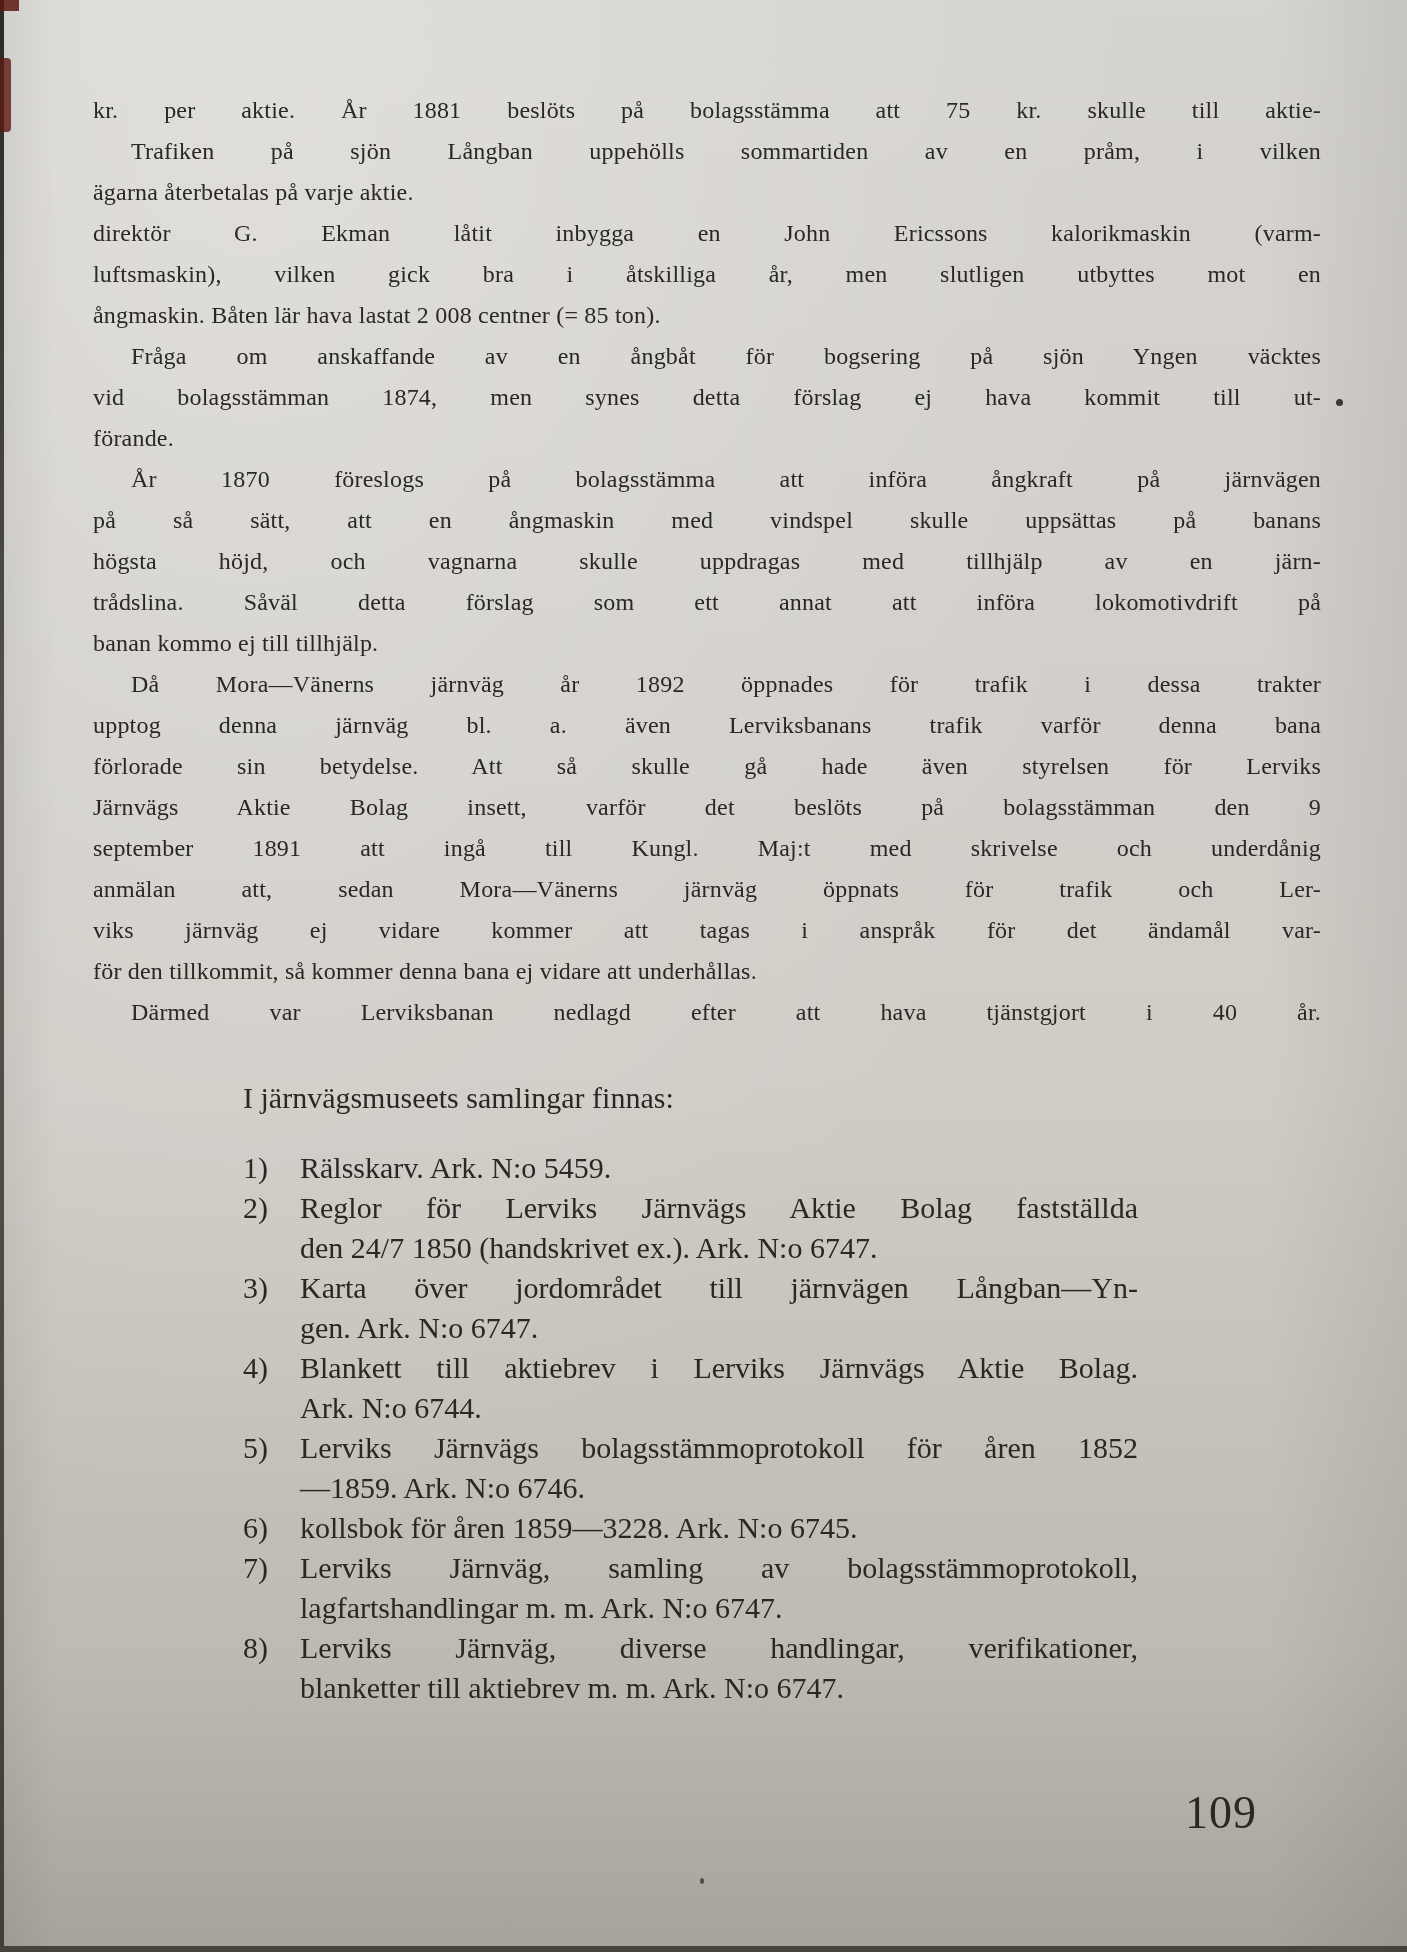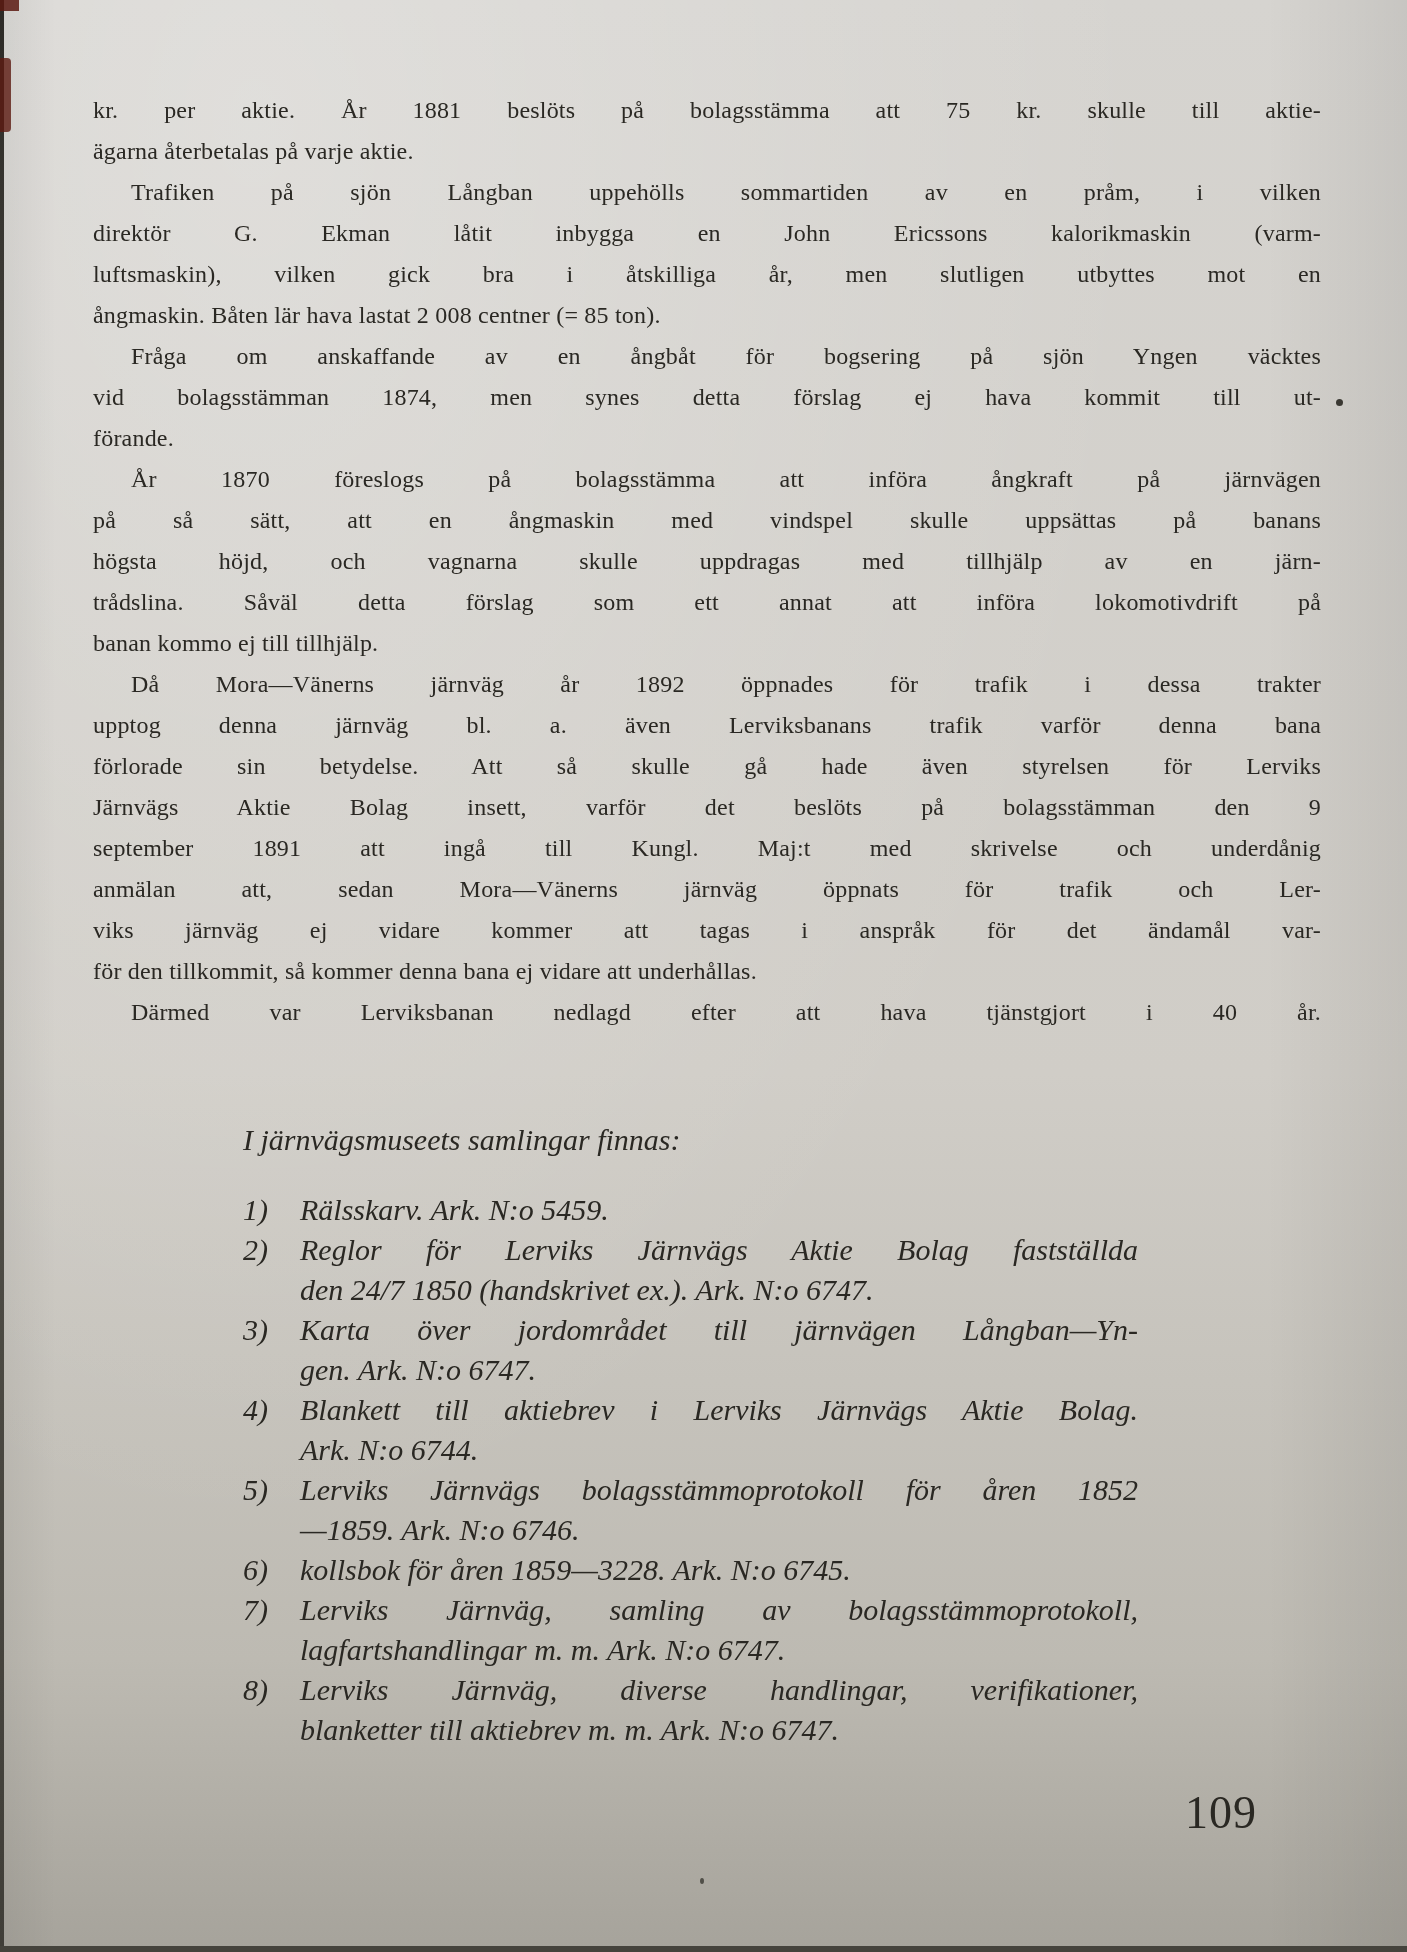--- a/index.html
+++ b/index.html
@@ -31,22 +31,22 @@
 
   .body-text{
     position:absolute;left:93px;top:90px;width:1228px;
     font-size:24px;line-height:41px;letter-spacing:.2px;
   }
   .line{text-align:justify;text-align-last:justify;white-space:normal;}
   .line.no-just{text-align:left;text-align-last:left;}
   .line.indent{text-indent:38px;}
 
   .archive{
-    position:absolute;left:243px;top:1120px;width:900px;
-    font-style:italic;font-size:30px;line-height:40px;
+    position:absolute;left:243px;top:1078px;width:900px;
+    font-size:30px;line-height:40px;
   }
   .archive-heading{margin:0 0 30px 0;font-weight:normal;font-size:30px;line-height:40px;}
   .item{display:flex;align-items:flex-start;}
   .item .num{flex:0 0 57px;}
   .item .itxt{flex:0 0 838px;width:838px;}
 
   .page-number{
     position:absolute;left:1185px;top:1786px;
     font-size:46px;letter-spacing:1px;
   }
@@ -56,22 +56,22 @@
 
 <div class="edge-left"></div>
 <div class="edge-bottom"></div>
 <div class="corner-mark-a"></div>
 <div class="corner-mark-b"></div>
 <div class="speck s1"></div>
 <div class="speck s2"></div>
 
 <div class="body-text">
     <div class="line">kr. per aktie. År 1881 beslöts på bolagsstämma att 75 kr. skulle till aktie-</div>
+    <div class="line indent">Trafiken på sjön Långban uppehölls sommartiden av en pråm, i vilken</div>
     <div class="line no-just">ägarna återbetalas på varje aktie.</div>
-    <div class="line indent">Trafiken på sjön Långban uppehölls sommartiden av en pråm, i vilken</div>
     <div class="line">direktör G. Ekman låtit inbygga en John Ericssons kalorikmaskin (varm-</div>
     <div class="line">luftsmaskin), vilken gick bra i åtskilliga år, men slutligen utbyttes mot en</div>
     <div class="line no-just">ångmaskin. Båten lär hava lastat 2 008 centner (= 85 ton).</div>
     <div class="line indent">Fråga om anskaffande av en ångbåt för bogsering på sjön Yngen väcktes</div>
     <div class="line">vid bolagsstämman 1874, men synes detta förslag ej hava kommit till ut-</div>
     <div class="line no-just">förande.</div>
     <div class="line indent">År 1870 föreslogs på bolagsstämma att införa ångkraft på järnvägen</div>
     <div class="line">på så sätt, att en ångmaskin med vindspel skulle uppsättas på banans</div>
     <div class="line">högsta höjd, och vagnarna skulle uppdragas med tillhjälp av en järn-</div>
     <div class="line">trådslina. Såväl detta förslag som ett annat att införa lokomotivdrift på</div>

